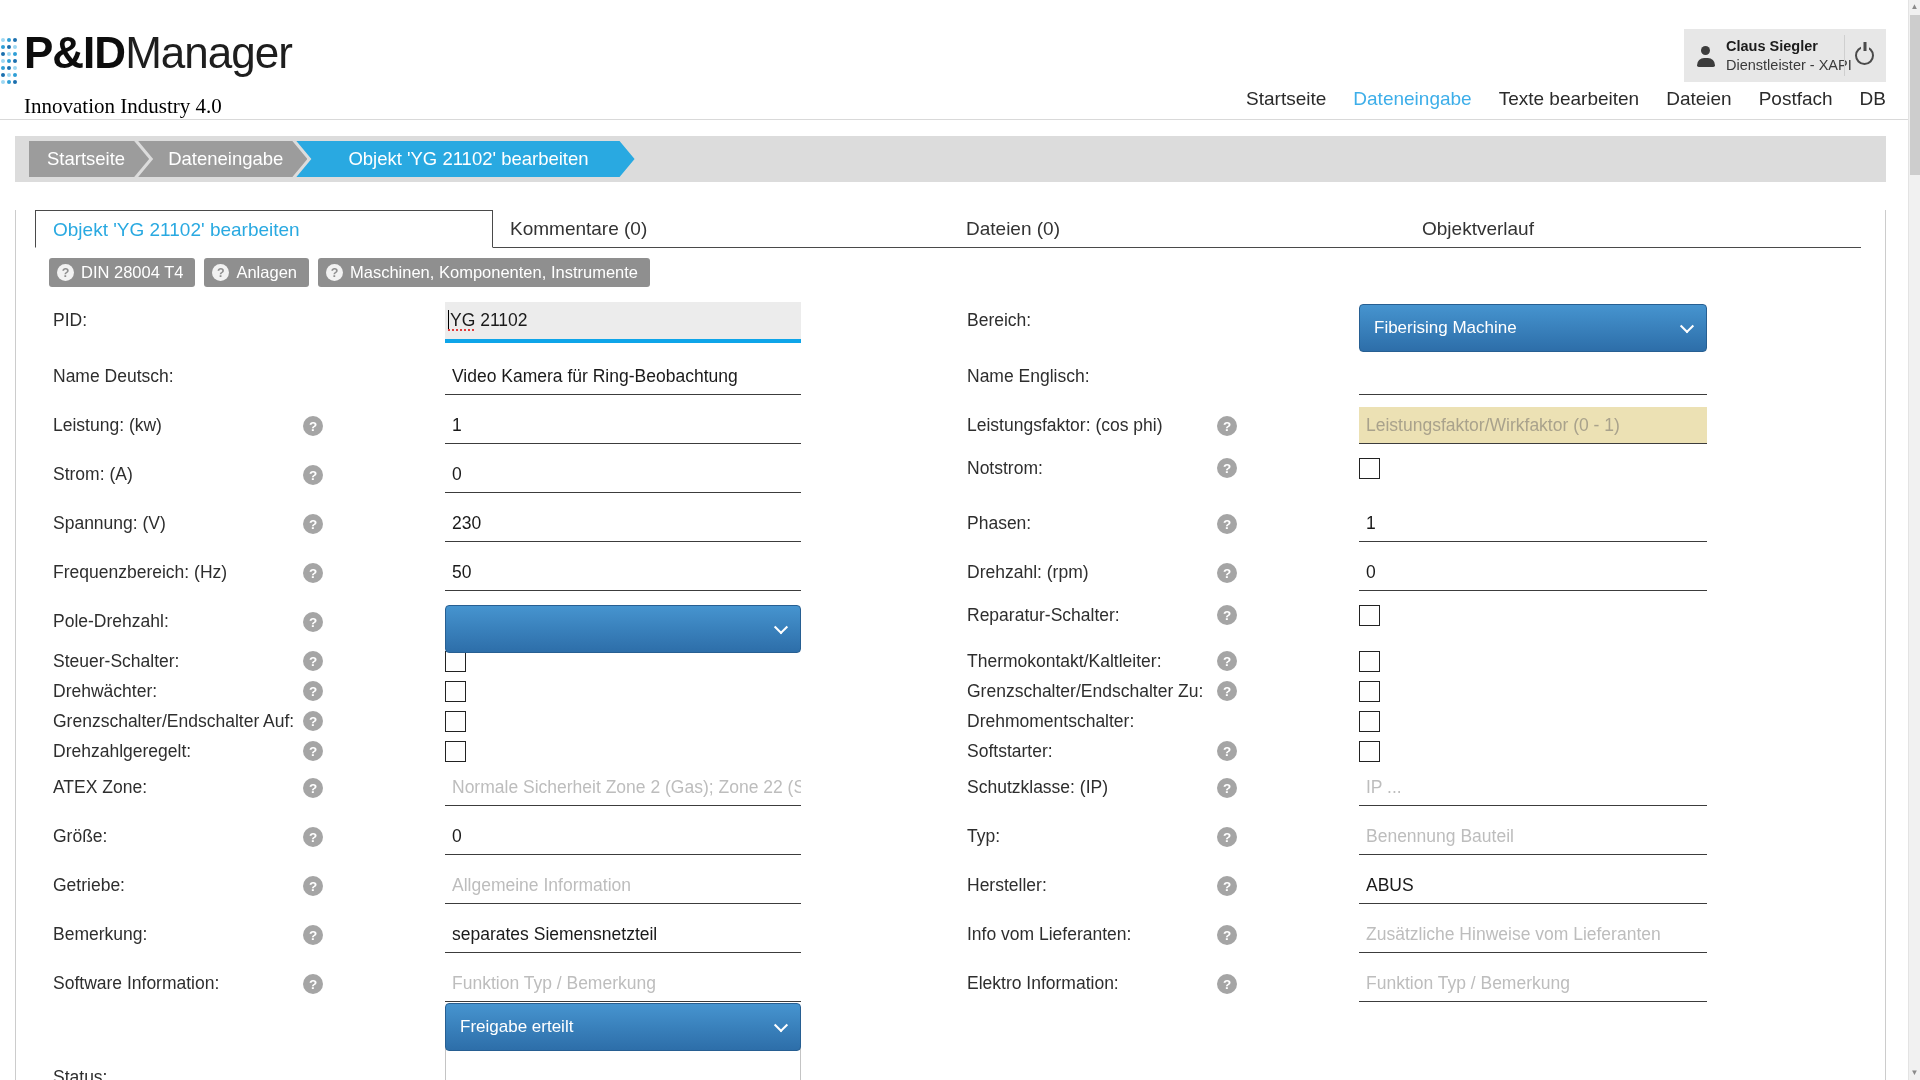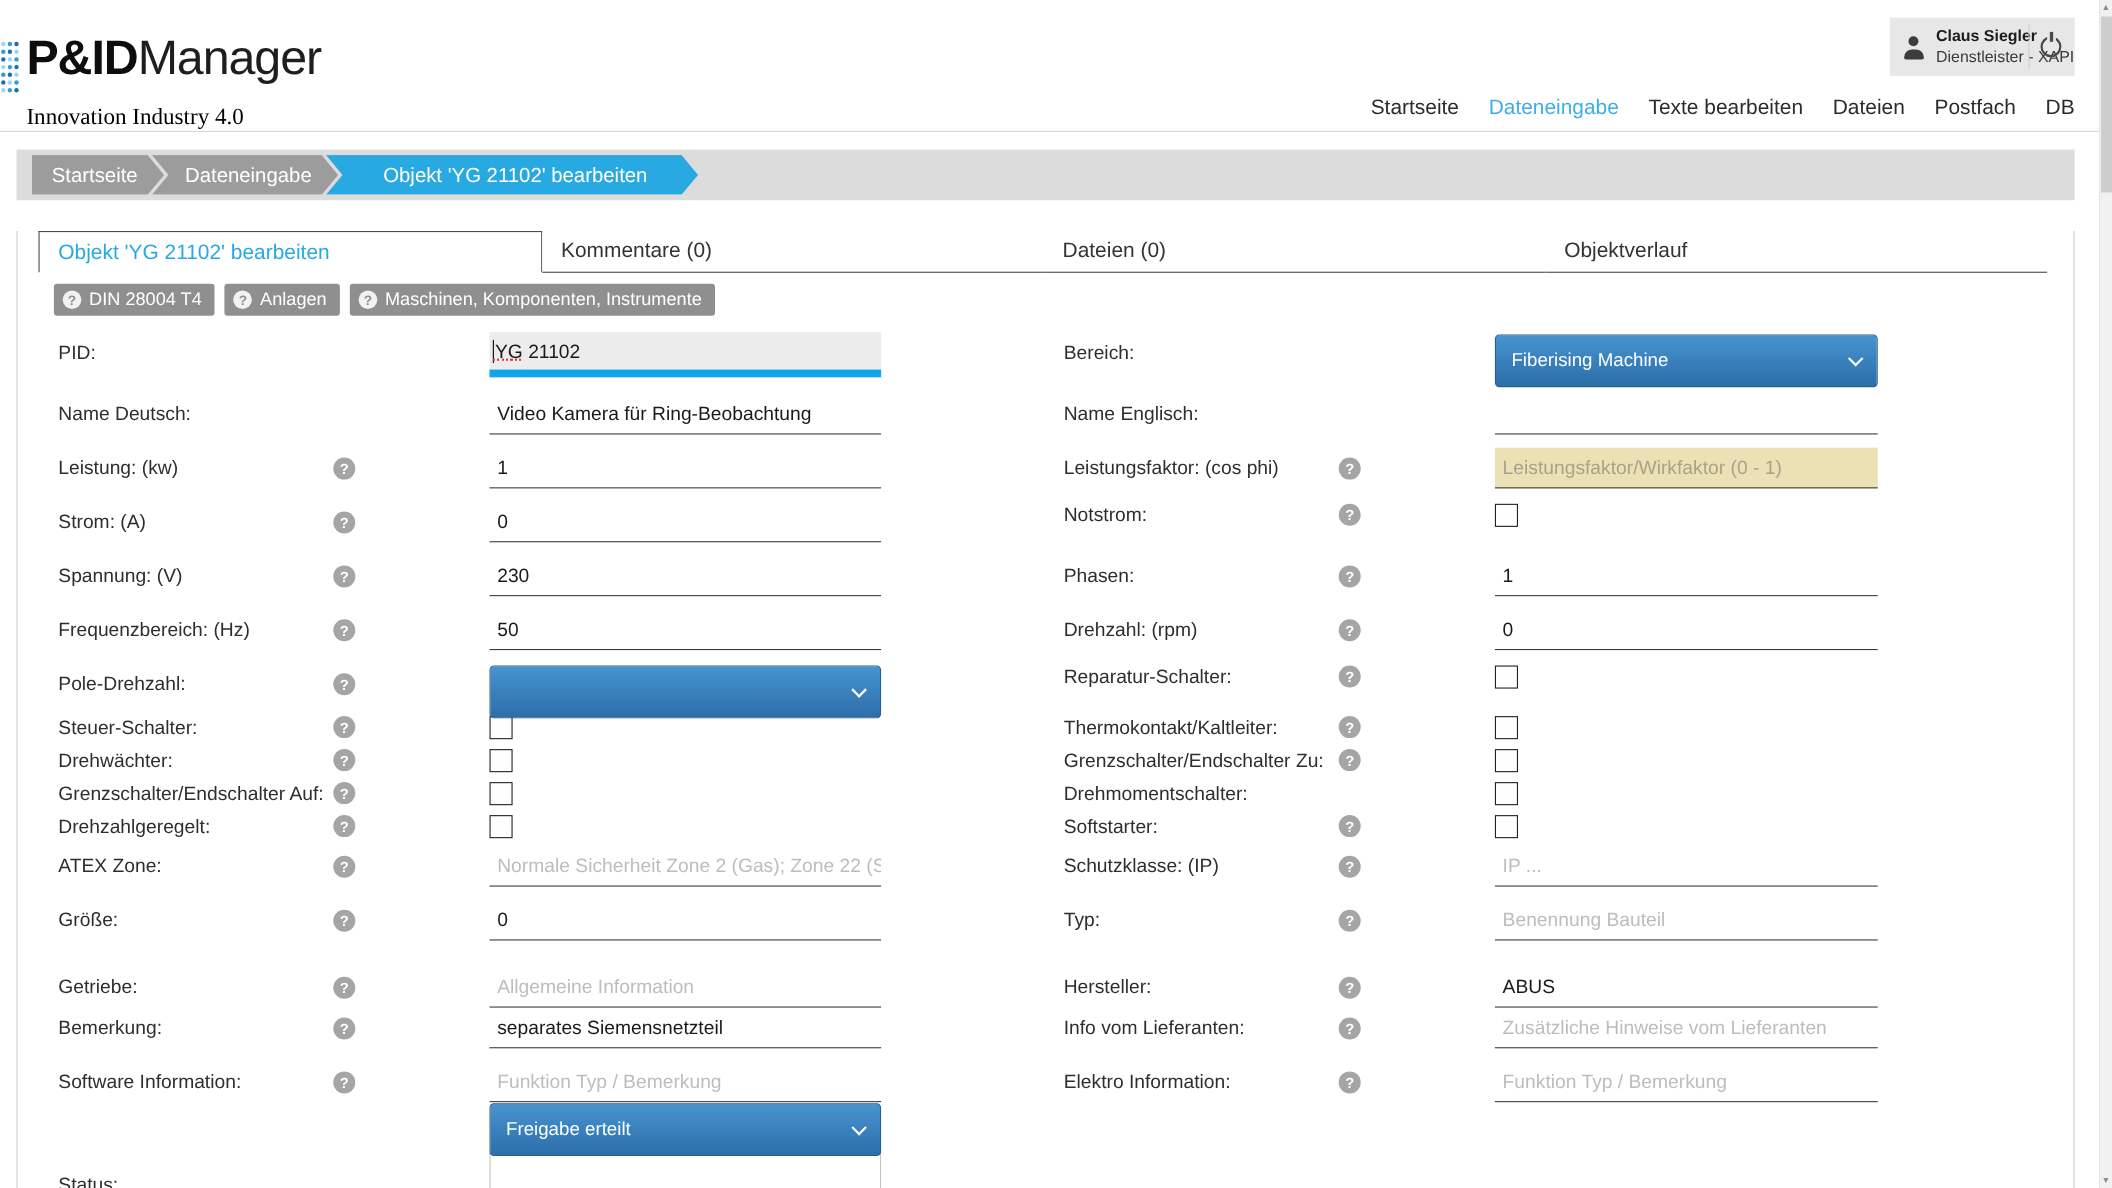--- a/index.html
+++ b/index.html
@@ -8,21 +8,21 @@
   
   header{position:relative;height:119px;border-bottom:1px solid #d9d9d9;background:#fff;}
   .logo-block{position:absolute;top:30px;left:4px;}
   .logo-dots{position:absolute;left:-3px;top:8px;width:18px;height:52px;display:grid;grid-template-columns:repeat(3,6px);grid-auto-rows:7px;}
   .logo-dots i{width:4px;height:4px;border-radius:50%;display:block;}
   .logo-line{margin-left:20px;font-size:44px;line-height:46px;letter-spacing:-1px;white-space:nowrap;}
   .logo-bold{font-weight:bold;color:#0d0d0d;}
   .logo-rest{font-weight:300;color:#1e1e1e;}
   .tagline{margin-left:20px;font-family:"Liberation Serif",serif;font-size:21px;color:#000;margin-top:18px;}
 
-  .user-box{position:absolute;top:16px;right:34px;width:168px;height:53px;background:#e7e7e7;display:flex;align-items:center;padding:0 10px;box-sizing:border-box;cursor:pointer;}
+  .user-box{position:absolute;top:29px;right:34px;width:202px;height:53px;background:#e7e7e7;display:flex;align-items:center;padding:0 10px;box-sizing:border-box;cursor:pointer;}
   .person-icon{position:relative;width:24px;height:24px;margin-right:8px;flex-shrink:0;}
   .person-icon::before{content:'';position:absolute;top:2px;left:7px;width:9px;height:9px;background:#3c3c3c;border-radius:50%;}
   .person-icon::after{content:'';position:absolute;bottom:1px;left:3px;width:18px;height:9px;background:#3c3c3c;border-radius:8px 8px 2px 2px;}
   .user-text{flex:1;min-width:0;}
   .user-name{font-size:14.5px;font-weight:bold;color:#1c1c1c;white-space:nowrap;}
   .user-role{font-size:14.5px;color:#3a3a3a;margin-top:3px;white-space:nowrap;}
   .user-divider{width:1px;height:41px;background:#cfcfcf;margin:0 10px;}
   .power-icon{position:relative;width:15px;height:15px;border:2.5px solid #4a4a4a;border-radius:50%;flex-shrink:0;margin-right:2px;}
   .power-icon::after{content:'';position:absolute;top:-6px;left:50%;transform:translateX(-50%);width:3px;height:9px;background:#4a4a4a;box-shadow:0 0 0 2.5px #e7e7e7;}
 
@@ -61,21 +61,21 @@
 
   .cell-text .flabel,.cell-select .flabel{line-height:37px;}
   .cell-text .help,.cell-select .help{margin-top:9px;}
   .cell-checkbox .flabel{line-height:25px;}
   .cell-checkbox .help{margin-top:2px;}
   .cell-statusbox .flabel{padding-top:20px;line-height:20px;}
 
   .tfield{position:relative;height:37px;border-bottom:1px solid #3c3c3c;display:flex;align-items:center;white-space:nowrap;overflow:hidden;font-size:17.5px;padding-left:7px;cursor:text;box-sizing:border-box;}
   .tvalue{color:#1a1a1a;}
   .tplaceholder{color:#bdbdbd;}
-  .tfield.focused{background:#ececec;border-bottom:7px solid #0ea5e9;height:41px;padding-left:3px;}
+  .tfield.focused{background:#ececec;border-bottom:4px solid #0ea5e9;height:41px;padding-left:3px;}
   .tfield.focused::before{content:'';width:1px;height:21px;background:#000;margin-right:1px;flex-shrink:0;}
   .tfield.focused::after{content:'';position:absolute;left:3px;bottom:8px;width:27px;height:2px;background:repeating-linear-gradient(90deg,#e03c3c 0 2px,transparent 2px 4px);}
   .tfield.yellow{background:#ece1b4;}
   .tfield.yellow .tplaceholder{color:#a9a28c;}
 
   .sel{position:relative;height:48px;border-radius:4px;background:linear-gradient(180deg,#4694cf,#2d6ea9);border:1px solid #275f92;color:#fff;font-size:17px;display:flex;align-items:center;padding:0 36px 0 14px;cursor:pointer;box-sizing:border-box;margin-top:2px;white-space:nowrap;overflow:hidden;}
   .sel .chev{position:absolute;right:14px;top:50%;width:8px;height:8px;border-right:2.5px solid #fff;border-bottom:2.5px solid #fff;transform:translateY(-68%) rotate(45deg);}
 
   .cb{width:21px;height:21px;border:1px solid #222;background:#fefefe;margin-top:2px;cursor:pointer;box-sizing:border-box;}
 
@@ -446,21 +446,21 @@
             <div class="hslot">
               <span class="help">?</span>
             </div>
             <div class="fwrap">
               <div class="tfield">
                 <span class="tplaceholder">Benennung Bauteil</span>
               </div>
             </div>
           </div>
         </div>
-        <div class="row" style="height: 49px; align-items: flex-end;">
+        <div class="row" style="height: 49px;">
           <div class="cell left cell-text">
             <div class="flabel">Getriebe:</div>
             <div class="hslot">
               <span class="help">?</span>
             </div>
             <div class="fwrap">
               <div class="tfield">
                 <span class="tplaceholder">Allgemeine Information</span>
               </div>
             </div>

